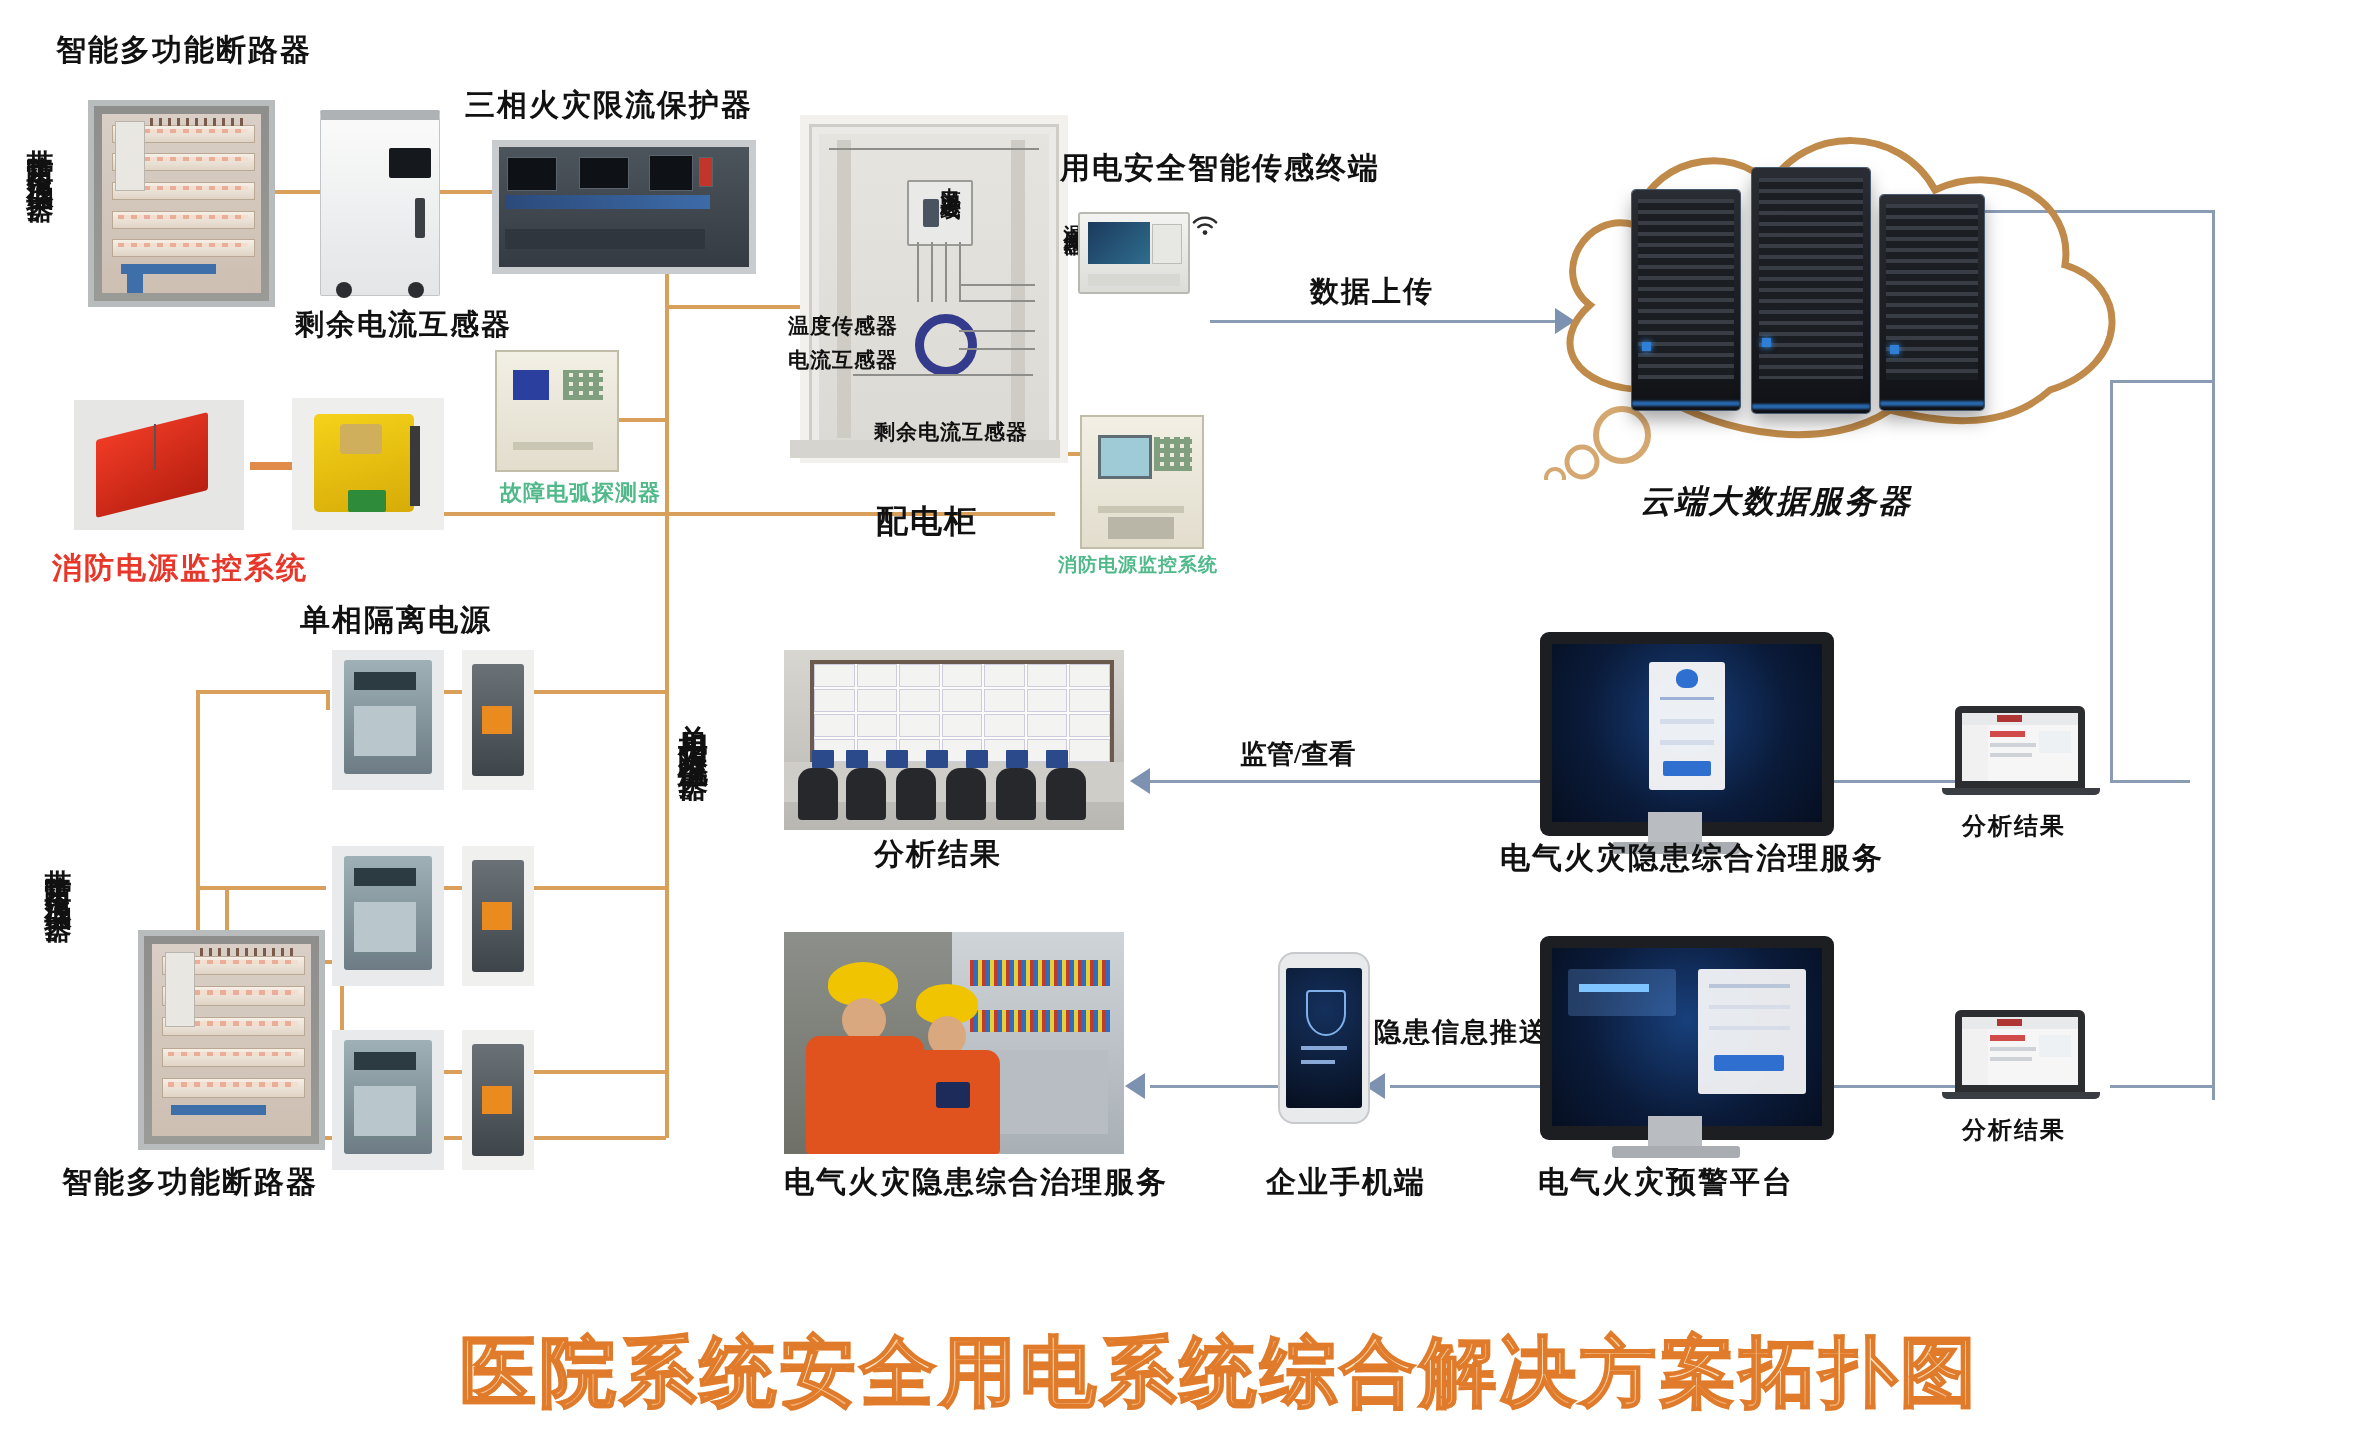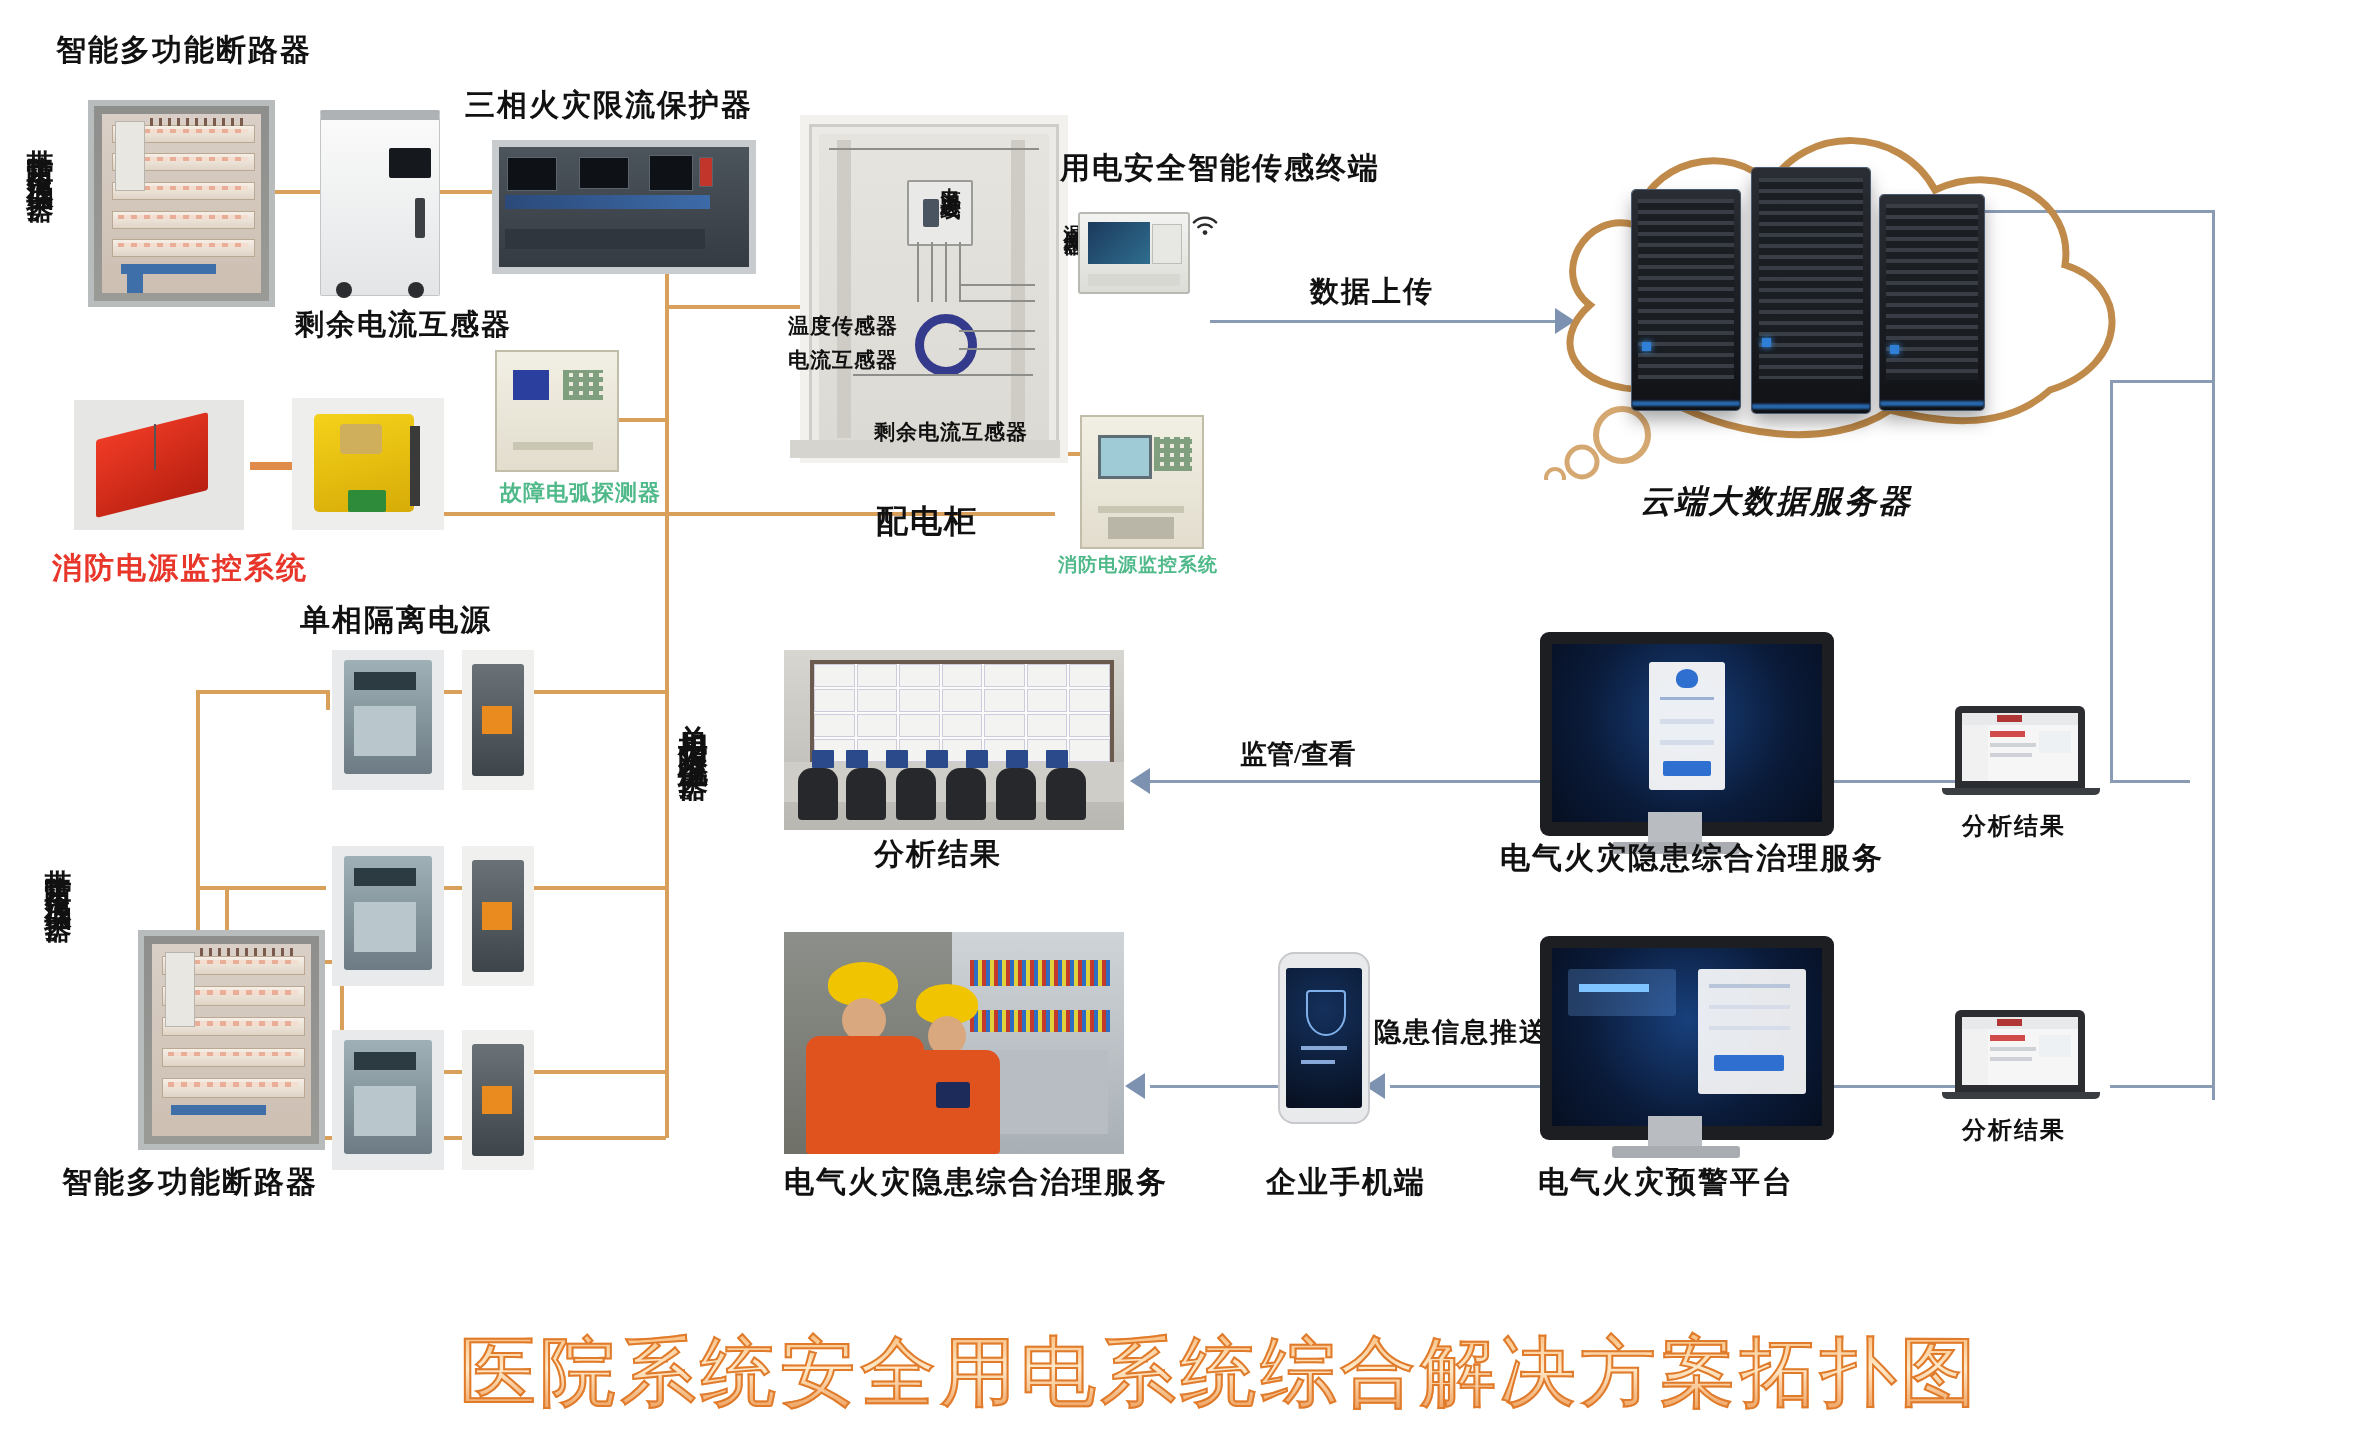--- a/index.html
+++ b/index.html
@@ -93,21 +93,21 @@
   .mon-s{position:absolute;background:#2a4a8c;border-radius:1px;}
   .chair{position:absolute;background:#26282c;border-radius:14px 14px 4px 4px;}
 
   .workers{position:absolute;overflow:hidden;background:linear-gradient(180deg,#8d8f8a,#6f7169);}
   .helmet{position:absolute;background:#f0c400;border-radius:50% 50% 42% 42%;}
   .body-o{position:absolute;background:#e0531f;border-radius:14px 14px 4px 4px;}
   .face{position:absolute;background:#d9a87e;border-radius:50%;}
   .cabbg{position:absolute;background:linear-gradient(180deg,#cfd4d8,#a9b0b5);}
   .cabwire{position:absolute;background:repeating-linear-gradient(90deg,#c23b2a 0 4px,#2d6ec4 4px 8px,#e0d23a 8px 12px);}
 
-  .title{position:absolute;font-weight:normal;white-space:nowrap;
+  .title{position:absolute;font-weight:bold;white-space:nowrap;
          background:linear-gradient(180deg,#f7b26a 0%,#ffe9c9 45%,#e98a3c 100%);
          -webkit-background-clip:text;background-clip:text;color:transparent;
          -webkit-text-stroke:2px #e07b2c;}
 </style>
 </head>
 <body>
 
 <div class="wire wireH abs" style="left:245px;top:190px;width:75px;"></div>
 
 <div class="wire wireH abs" style="left:438px;top:190px;width:60px;"></div>

